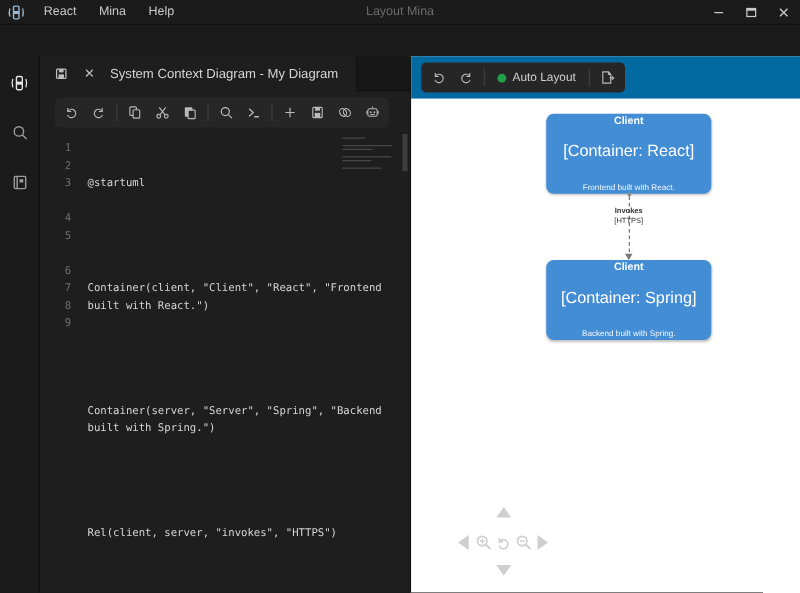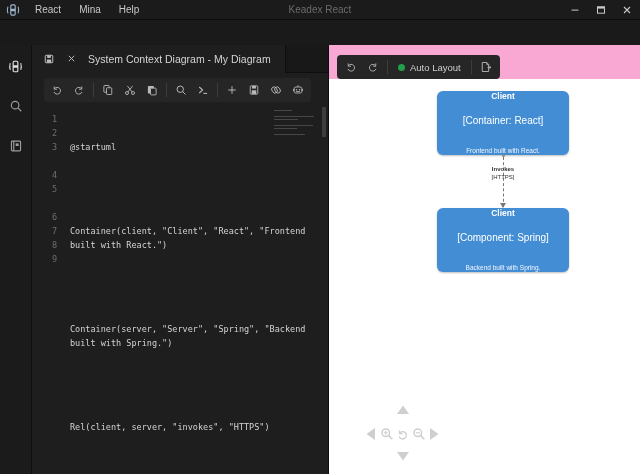--- a/index.html
+++ b/index.html
@@ -105,21 +105,21 @@
   .mm-scroll {
     position: absolute; top: 0px; right: 2px; width: 4px; height: 30px; background: #3d3d3d;
   }
 
   
   .diagram-pane {
     width: 312px; flex: 0 0 312px; background: #fff; display: flex; flex-direction: column;
     border-left: 1px solid #0e0e0e;
   }
   .dg-toolbar {
-    height: 34px; flex: 0 0 34px; background: #f9a8d4; display: flex; align-items: flex-end;
+    height: 34px; flex: 0 0 34px; background: #0369a1; display: flex; align-items: center;
     padding-left: 8px;
   }
   .dg-tb-inner {
     display: flex; align-items: center; background: #262626; border-radius: 4px;
     height: 24px; padding: 0 3px;
   }
   .auto-layout {
     display: flex; align-items: center; gap: 5px; padding: 0 7px; height: 22px;
     color: #cfcfcf; font-size: 9.5px; border-radius: 3px;
   }
@@ -138,21 +138,21 @@
     white-space: nowrap;
   }
   .legend-item:last-child { border-bottom: 1px solid rgba(0,0,0,.12); }
 
   .node {
     position: absolute; border-radius: 6px; color: #fff;
     display: flex; flex-direction: column; align-items: center; justify-content: space-between;
     box-shadow: 0 1px 2px rgba(0,0,0,.25);
   }
   .node-name { font-size: 8.5px; font-weight: bold; line-height: 11px; }
-  .node-type { font-size: 10px; line-height: 10px; }
+  .node-type { font-size: 13px; line-height: 10px; }
   .node-desc { font-size: 6.5px; line-height: 9px; margin-top: 7px; opacity: .93; }
 
   .edge-line {
     position: absolute; width: 0; border-left: 1px dashed #777;
   }
   .edge-dot {
     position: absolute; width: 3px; height: 3px; border-radius: 50%; background: #8a8a8a;
   }
   .edge-arrow {
     position: absolute; width: 0; height: 0;
@@ -182,21 +182,21 @@
         <path d="M2.2 4.2 Q0.9 8 2.2 11.8" fill="none" stroke="#9fb7cf" stroke-width="1.2"></path>
         <path d="M13.8 4.2 Q15.1 8 13.8 11.8" fill="none" stroke="#9fb7cf" stroke-width="1.2"></path>
         <rect x="5.5" y="6.6" width="5" height="2.8" fill="#9fb7cf"></rect>
       </svg>
     </div>
     <div class="menu">
       <div class="menu-item">React</div>
       <div class="menu-item">Mina</div>
       <div class="menu-item">Help</div>
     </div>
-    <div class="win-title">Keadex React</div>
+    <div class="win-title">Layout Mina</div>
     <div class="win-btns">
       <div class="win-btn">
         <svg width="10" height="10" viewBox="0 0 10 10">
             <rect x="1.5" y="4.6" width="7" height="1" fill="currentColor"></rect>
           </svg>
       </div>
       <div class="win-btn">
         <svg width="10" height="10" viewBox="0 0 10 10">
           <rect x="1.5" y="1.8" width="7" height="6.4" fill="none" stroke="currentColor" stroke-width="1"></rect>
           <rect x="1.5" y="1.8" width="7" height="1.8" fill="currentColor"></rect>
@@ -419,21 +419,21 @@
         <div class="edge-dot" style="left:172.5px; top:75px;"></div>
         <div class="edge-line" style="left:174px; top:78px; height:50px;"></div>
         <div class="edge-label" style="left:144px; top:86px; width:60px;">
           <div><b>Invokes</b></div>
           <div>[HTTPS]</div>
         </div>
         <div class="edge-arrow" style="left:170.5px; top:124px;"></div>
 
         <div class="node" style="left:108px; top:129px; width:132px; height:64px; background:#438dd5;">
           <div class="node-name">Client</div>
-          <div class="node-type">[Component: Spring]</div>
+          <div class="node-type">[Container: Spring]</div>
           <div class="node-desc">Backend built with Spring.</div>
         </div>
 
         <div class="nav">
           <div class="nav-btn" style="left:31px; top:0px; width:14px; height:12px;">
             <svg width="14" height="10" viewBox="0 0 14 10">
                 <path d="M7 0.5 L13 9 L1 9 Z" fill="currentColor"></path>
               </svg>
           </div>
           <div class="nav-btn" style="left:0px; top:22px; width:12px; height:16px;">

